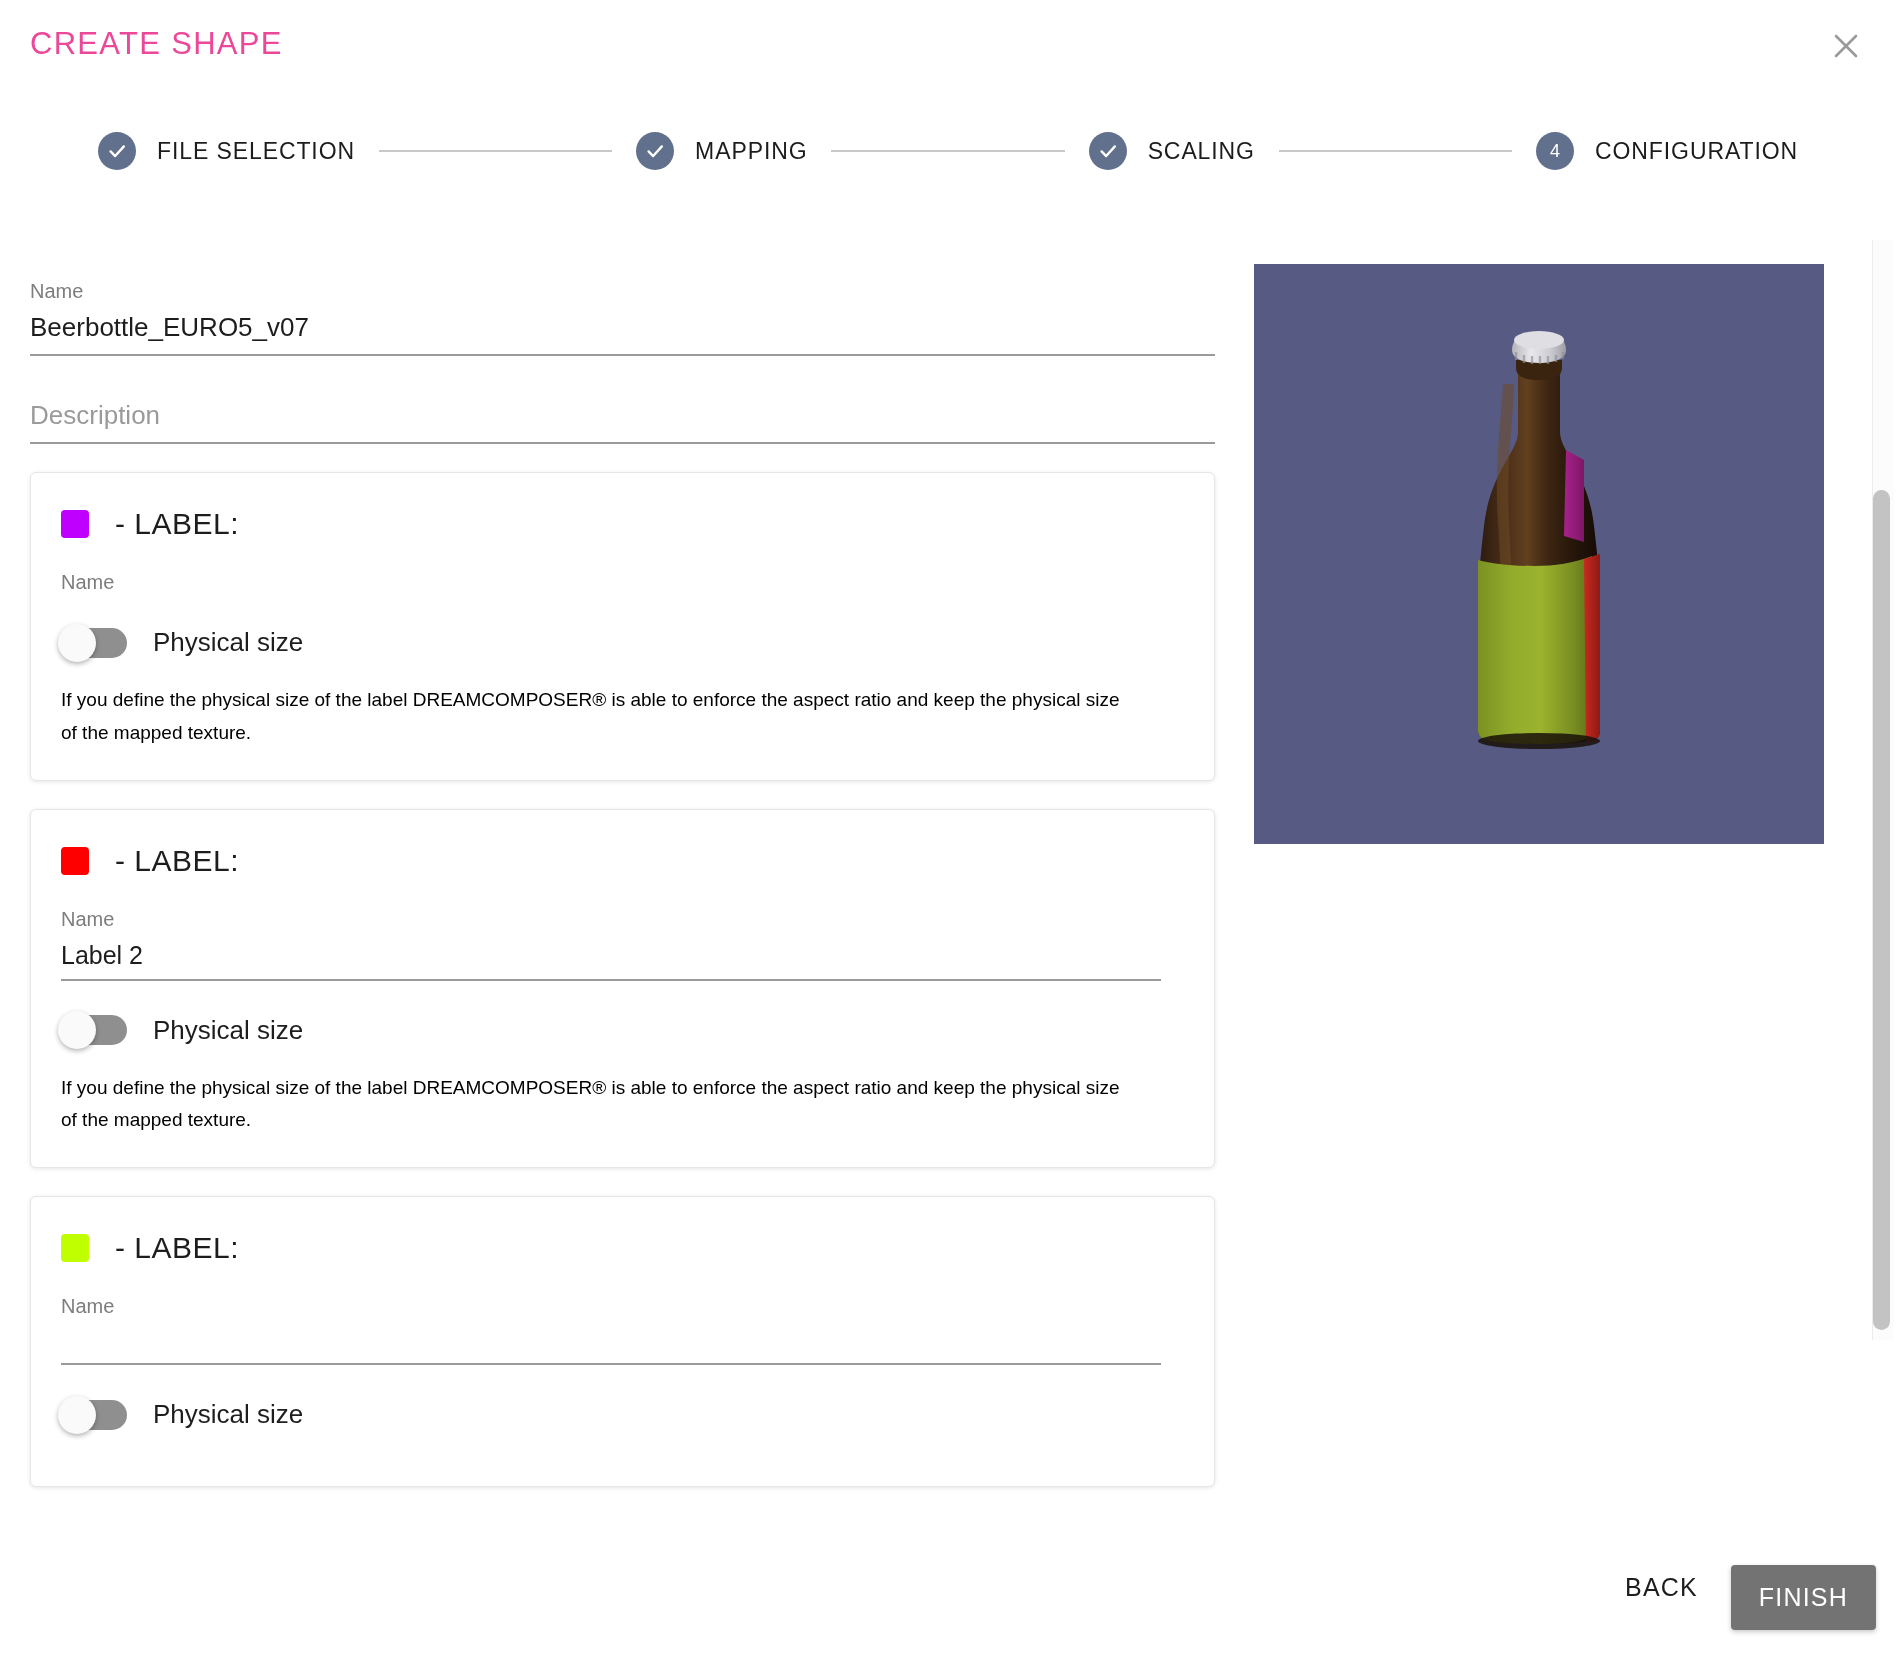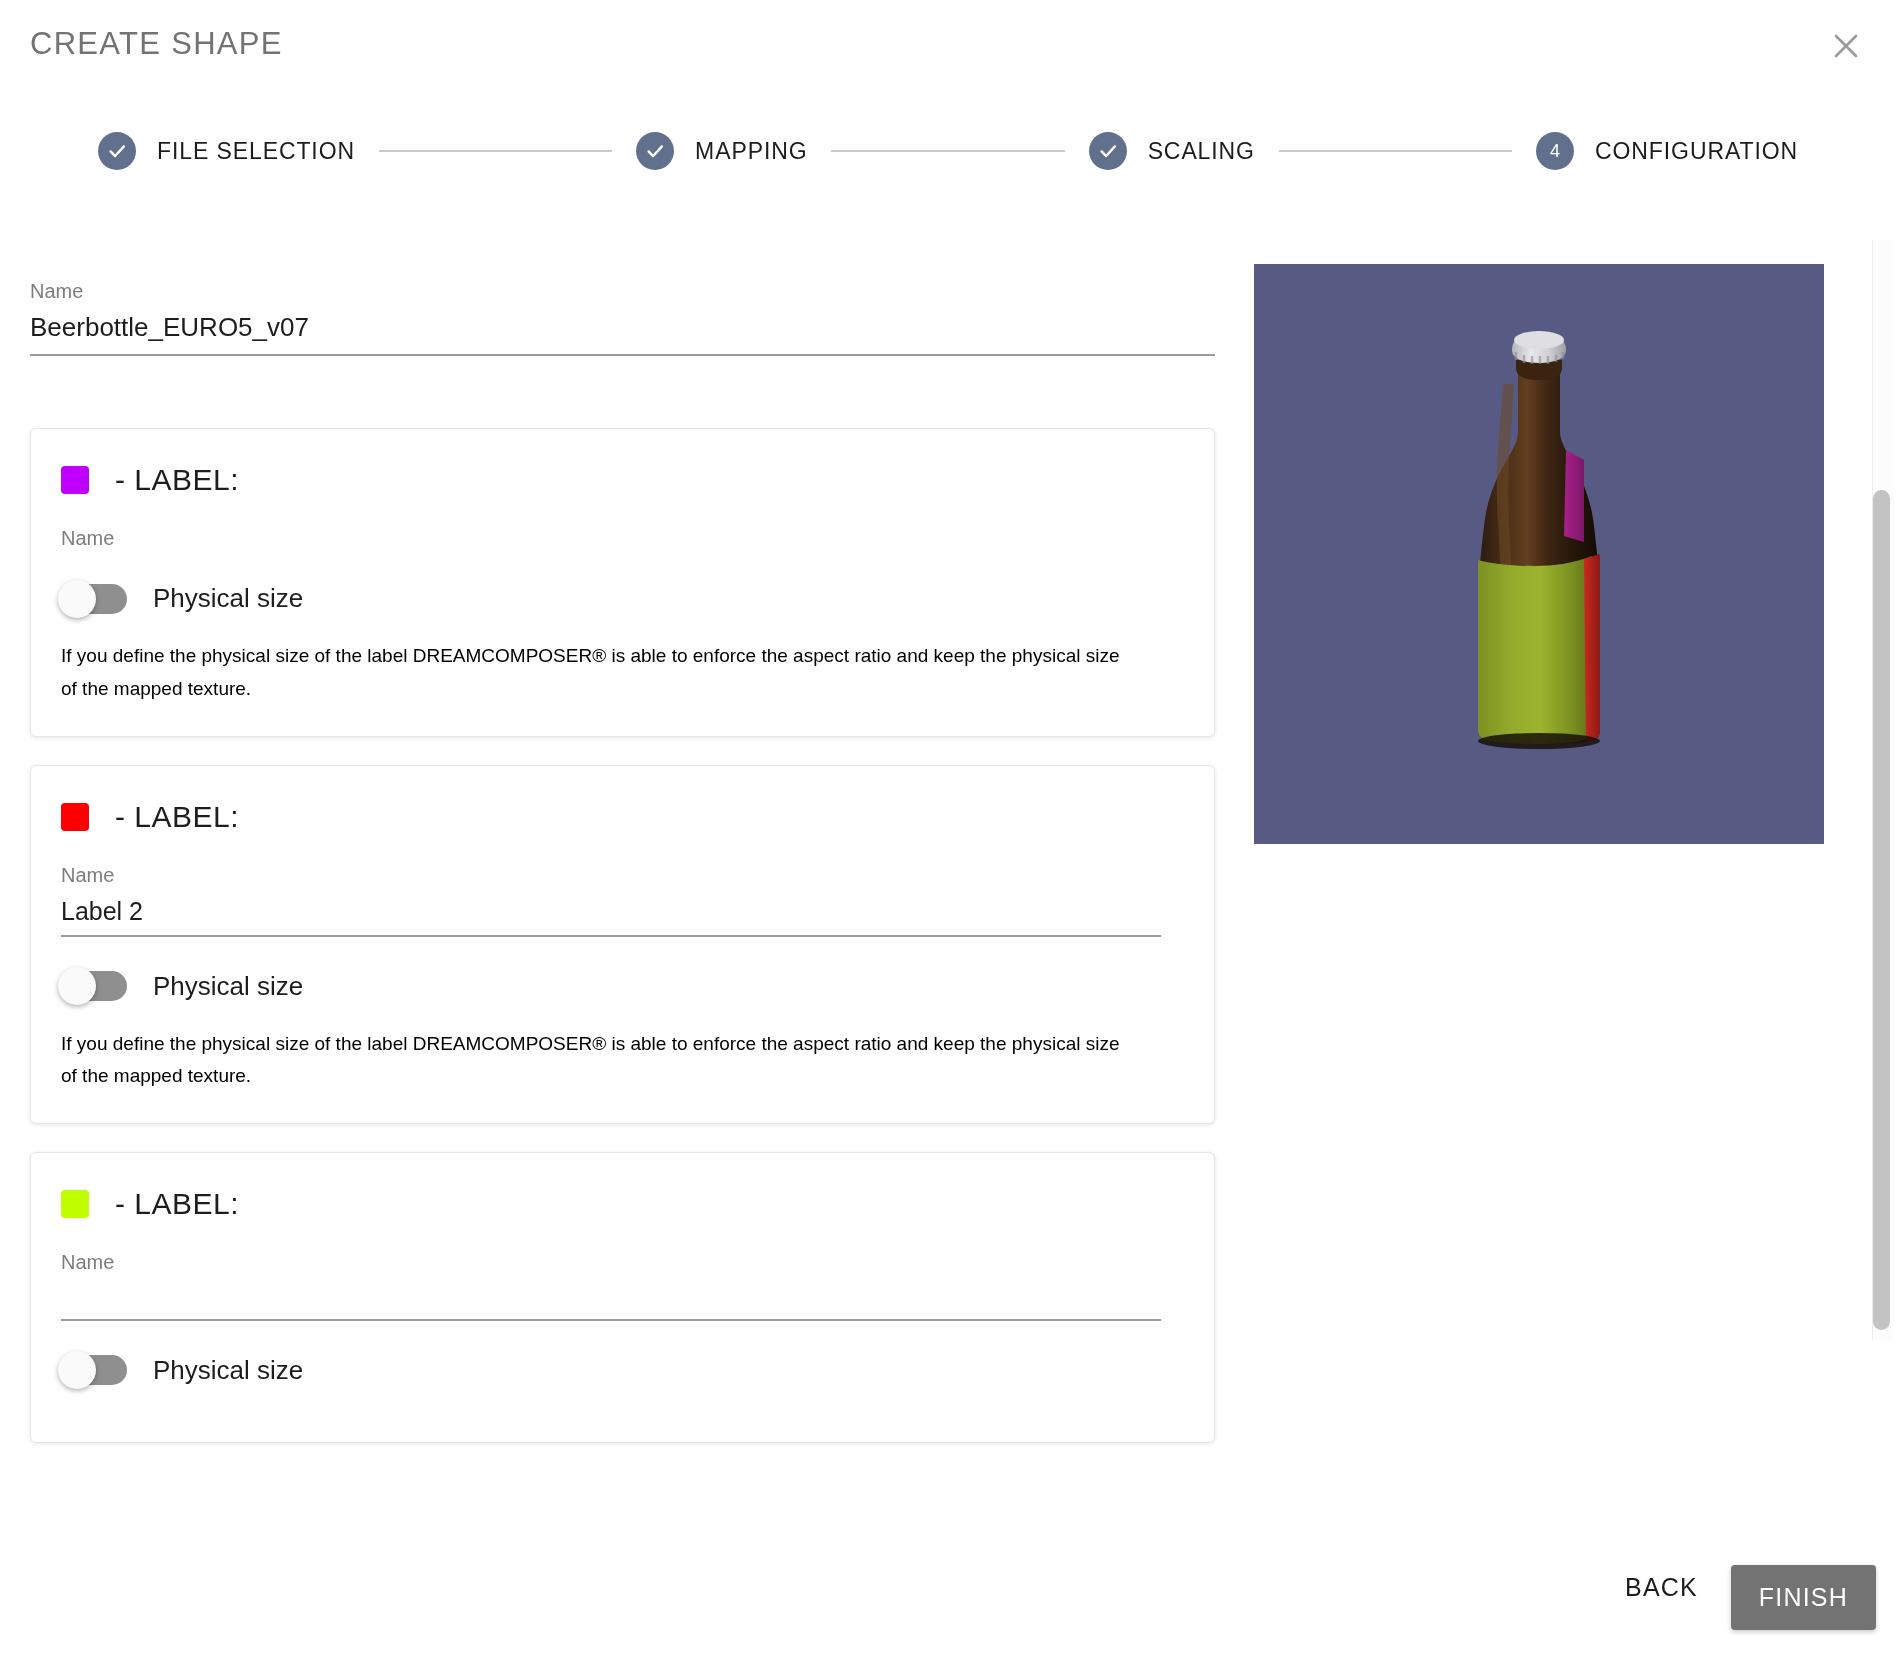--- a/index.html
+++ b/index.html
@@ -11,21 +11,21 @@
   }
   body { position: relative; }
 
   
   .dialog-header {
     position: absolute; left: 0; top: 0; width: 1896px; height: 100px;
   }
   .dialog-title {
     position: absolute; left: 30px; top: 26px;
     font-size: 31px; font-weight: 400; letter-spacing: 1.3px;
-    color: #737373;
+    color: #ec4899;
   }
   .close-btn {
     position: absolute; right: 28px; top: 24px;
     width: 44px; height: 44px;
     display: flex; align-items: center; justify-content: center;
     cursor: pointer; background: none; border: none;
   }
   .close-btn svg { display: block; }
 
   
@@ -245,20 +245,23 @@
 <div class="clip-wrap">
   <div class="form-col" style="top:90px;">
 
     <div class="field">
       <span class="field-label">Name</span>
       <span class="field-value">Beerbottle_EURO5_v07</span>
     </div>
 
     <div class="spacer-30"></div>
 
+    <div class="field">
+      <span class="field-placeholder">Description</span>
+    </div>
 
     <div class="label-card">
       <div class="card-head">
         <span class="color-chip" style="background:#BF00FF"></span>
         <span class="card-head-text">- LABEL:</span>
       </div>
       <div class="card-field">
         <span class="field-label">Name</span>
       </div>
       <div class="toggle-row">

